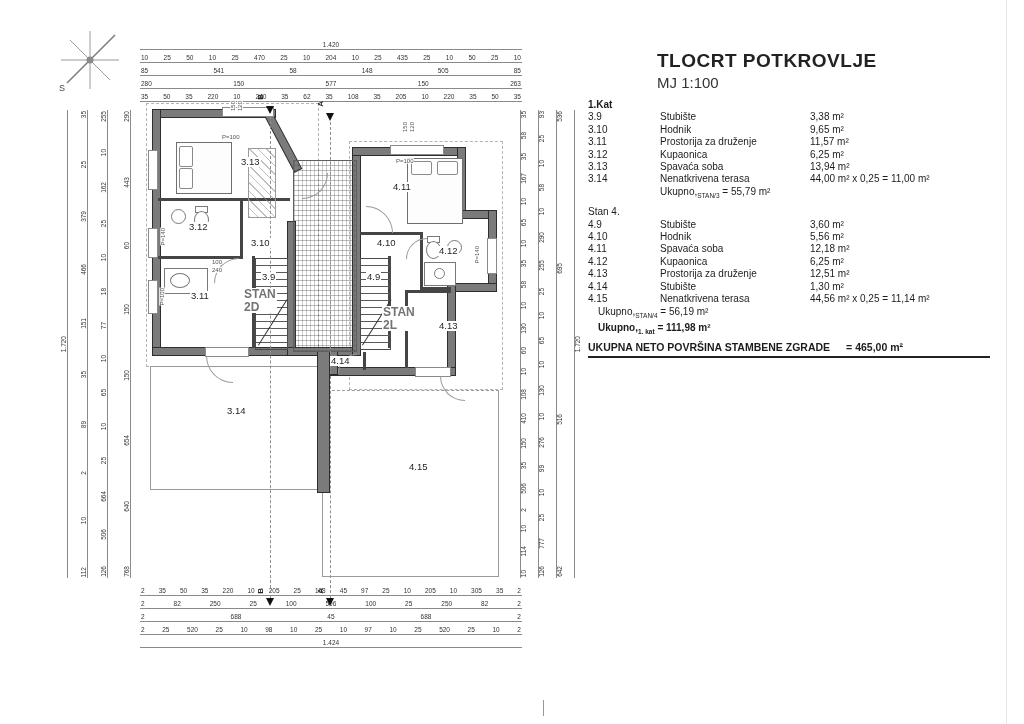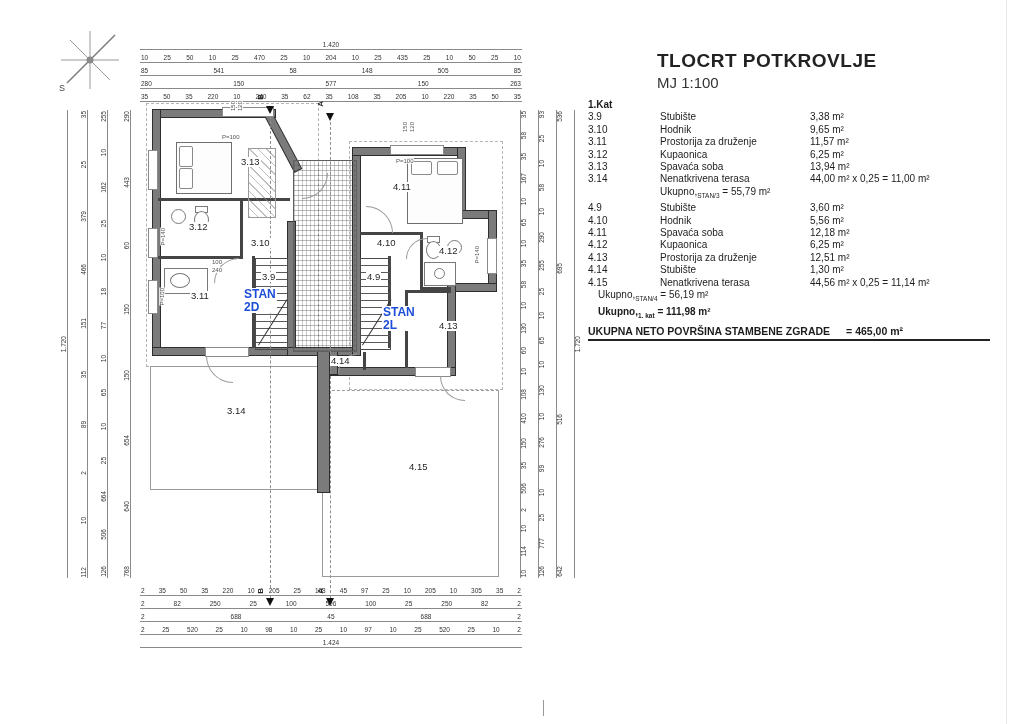--- a/index.html
+++ b/index.html
@@ -20,21 +20,21 @@
   .sline{position:absolute;border-top:1px solid #333;transform-origin:0 0}
   .terr{position:absolute;border:1px solid #9a9a9a}
   .dashed{position:absolute;border:1px dashed #b3b3b3}
   .secline{position:absolute;width:0;border-left:1px dashed #8f8f8f}
   .tri-d{position:absolute;width:0;height:0;border-left:4px solid transparent;
     border-right:4px solid transparent;border-top:8px solid #111}
   .seclbl{position:absolute;font-size:8px;font-weight:bold;color:#222;
     writing-mode:vertical-rl;transform:rotate(180deg);line-height:1}
   
   .rlbl{position:absolute;font-size:9.5px;color:#1f1f1f;background:#fff;padding:0 1px;line-height:1.1}
-  .ulbl{position:absolute;font-size:12px;font-weight:700;color:#1d4ed8;line-height:1.05;background:#fff;padding:0 1px}
+  .ulbl{position:absolute;font-size:12px;font-weight:700;color:#737373;line-height:1.05;background:#fff;padding:0 1px}
   .plbl{position:absolute;font-size:6px;color:#555;line-height:1;background:rgba(255,255,255,.8)}
   .plbl.v{writing-mode:vertical-rl;transform:rotate(180deg)}
   
   .bed{position:absolute;border:1px solid #6f6f6f;background:#fdfdfd}
   .pil{position:absolute;border:1px solid #8a8a8a;background:#fff;border-radius:2px}
   .fix{position:absolute;border:1px solid #7a7a7a;background:#fff}
   .oval{border-radius:50%}
   .arc{position:absolute;border-left:1px solid #999;border-top:1px solid #999;
     border-top-left-radius:100%;transform-origin:50% 50%}
   
@@ -456,20 +456,21 @@
       </div>
 
       <div class="srow">
         <span class="c1">3.14</span>
         <span class="c2">Nenatkrivena terasa</span>
         <span class="c3">44,00 m² x 0,25 = 11,00 m²</span>
       </div>
     </div>
   <div class="subrow"><span>Ukupno,</span><sub>STAN/3</sub><span> = 55,79 m²</span></div>
 
+  <div class="mt4">Stan 4.</div>
   <div>
 
       <div class="srow">
         <span class="c1">4.9</span>
         <span class="c2">Stubište</span>
         <span class="c3">3,60 m²</span>
       </div>
 
       <div class="srow">
         <span class="c1">4.10</span>

